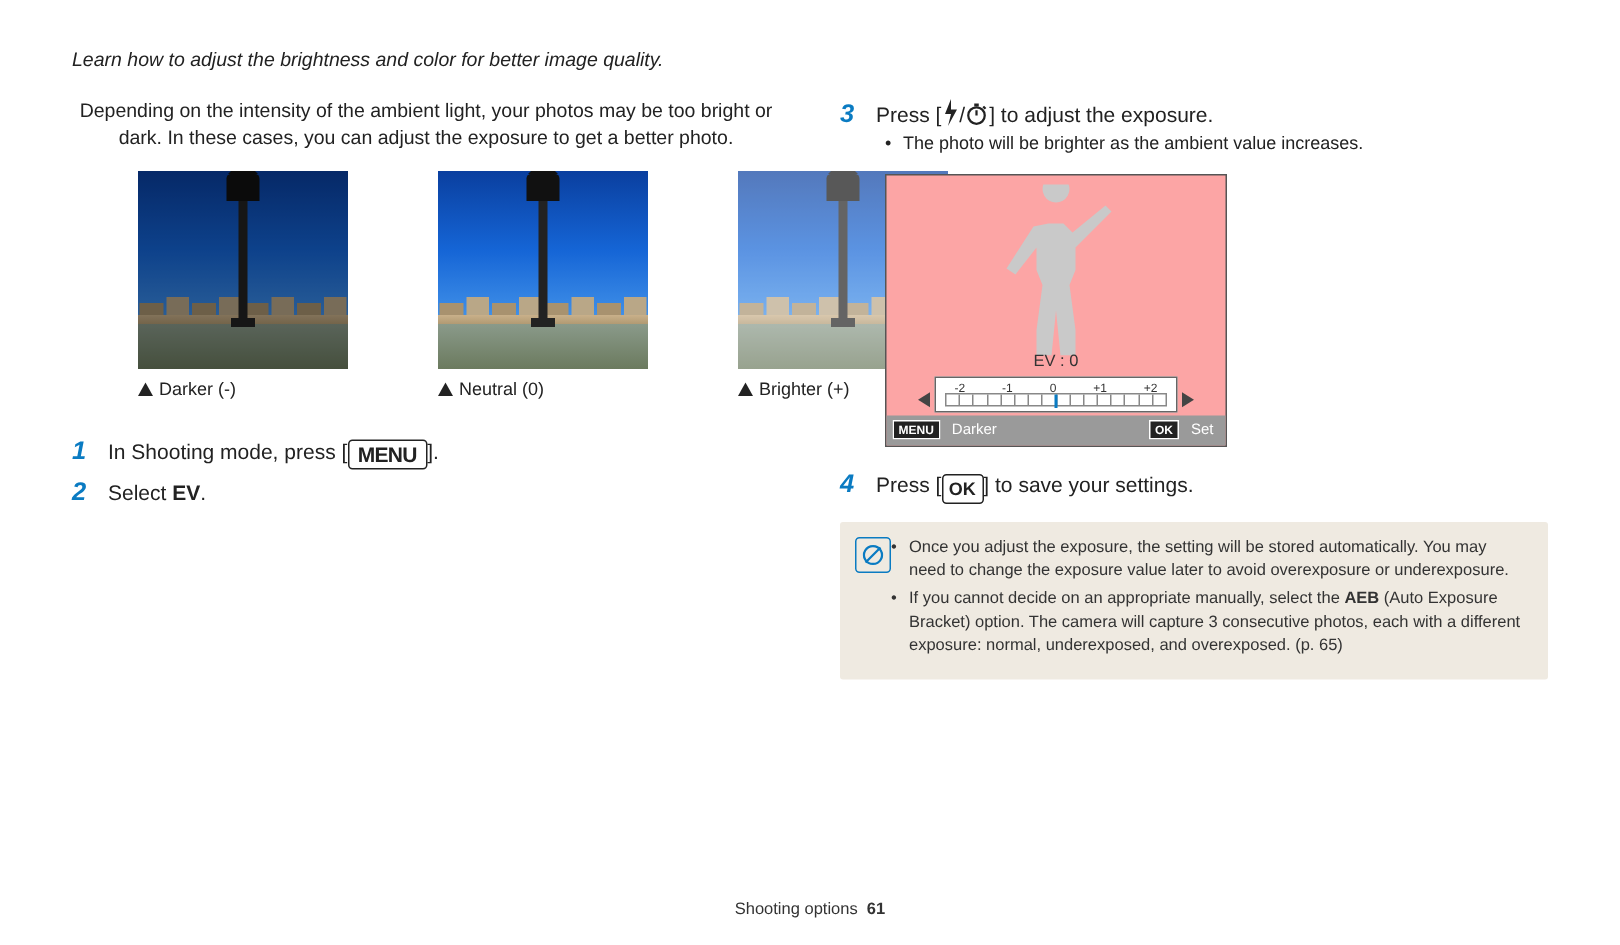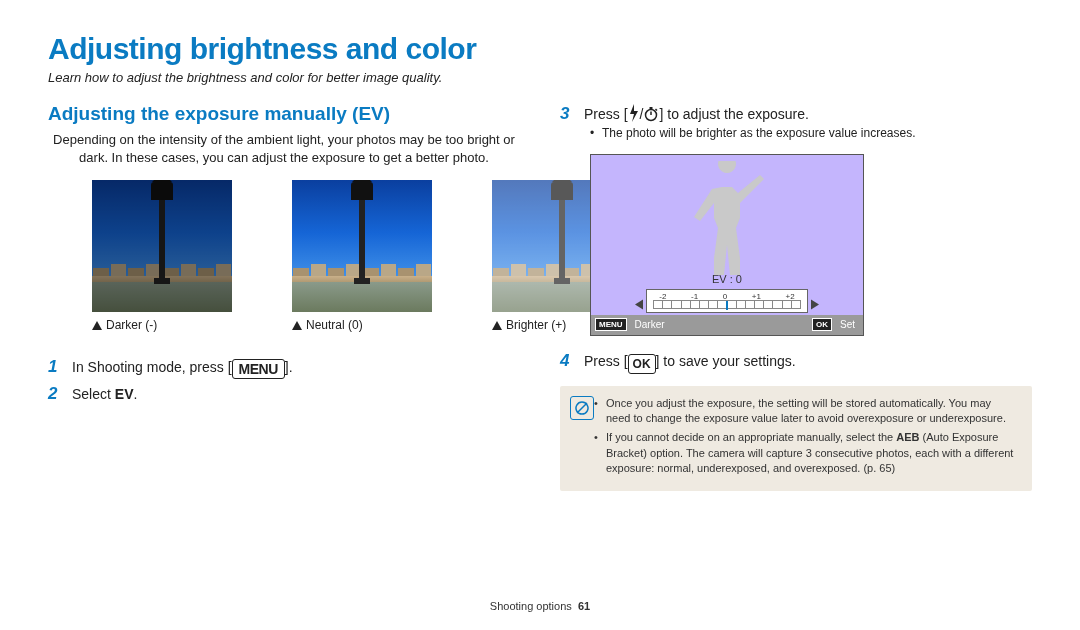--- a/index.html
+++ b/index.html
@@ -188,26 +188,26 @@
     font-size:14px;
     vertical-align:-2px;
     line-height: 1;
   }
   .btn-box.menu { font-size:14px; letter-spacing:-0.5px;}
   .btn-box.ok { font-size:12px; padding:0 4px;}
   svg.inline-icon { vertical-align:-3px; }
 
   
   .cam-screen {
-    width: 274px;
+    width: 228px;
     height: 182px;
     border: 1px solid #555;
     margin: 6px 0 14px 30px;
     position: relative;
-    background: #c4b5fd;
+    background: #fca5a5;
     box-sizing: border-box;
   }
   .cam-legend {
     position:absolute;
     bottom:0;left:0;right:0;
     height:20px;
     background:#9a9a9a;
     color:#fff;
     font-size:10px;
     display:flex;
@@ -349,27 +349,25 @@
     text-align:center;
     font-size:11px;
     color:#333;
   }
   .footer .pg{font-weight:700;margin-top:36px;}
 </style>
 </head>
 <body>
 
 <div class="page">
-  <h1 class="title">Adjusting brightness and color</h1>
   <p class="subtitle">Learn how to adjust the brightness and color for better image quality.</p>
 
   <div class="cols">
 
     <div class="col">
-      <h2 class="section-head">Adjusting the exposure manually (EV)</h2>
       <p class="body-text">Depending on the intensity of the ambient light, your photos may be too bright or dark. In these cases, you can adjust the exposure to get a better photo.</p>
 
       <div class="samples">
         <div class="sample darker">
           <div class="sample-thumb">
             <div class="sky"></div>
             <div class="buildings">
                 <span></span>
                 <span></span>
                 <span></span>
@@ -466,21 +464,21 @@
         <div class="step-num">3</div>
         <div class="step-body">
           <span>Press [</span><svg class="inline-icon" width="12" height="18" viewBox="0 0 12 18">
               <path d="M6 0 L2 10 L6 10 L4 18 L10 7 L6 7 Z" fill="#222"></path>
             </svg><span>/</span><svg class="inline-icon" width="16" height="16" viewBox="0 0 16 16">
               <circle cx="8" cy="9" r="5.5" fill="none" stroke="#222" stroke-width="1.5"></circle>
               <rect x="6.5" y="1" width="3" height="2" fill="#222"></rect>
               <line x1="8" y1="9" x2="8" y2="5.5" stroke="#222" stroke-width="1.5"></line>
               <line x1="12.5" y1="3" x2="14" y2="4.5" stroke="#222" stroke-width="1.5"></line>
             </svg><span>] to adjust the exposure.</span>
-          <div class="sub-bullet">The photo will be brighter as the exposure value increases.</div>
+          <div class="sub-bullet">The photo will be brighter as the ambient value increases.</div>
         </div>
       </div>
 
       <div class="cam-screen">
         <div class="silhouette">
           <svg viewBox="0 0 110 114">
               <path fill="#c9c9c9" d="M55 12 a9 9 0 1 1 0.01 0 Z M50 26 h10 l6 6 l22 -18 l4 4 l-24 24 v15 l-4 10 l4 30 l0 17 h-10 l-3 -30 l-3 30 h-10 l0 -17 l4 -30 l-4 -10 v-15 l-14 18 l-6 -4 l18 -28 Z"></path>
             </svg>
         </div>
         <div class="ev-label">EV : 0</div>

